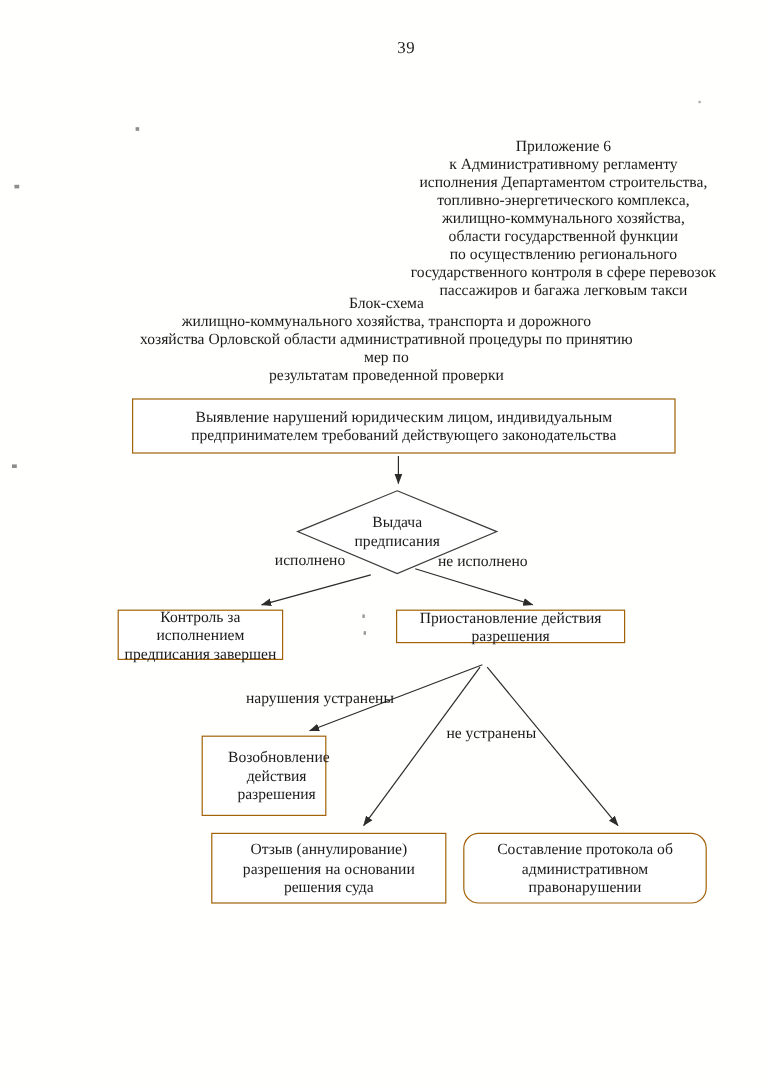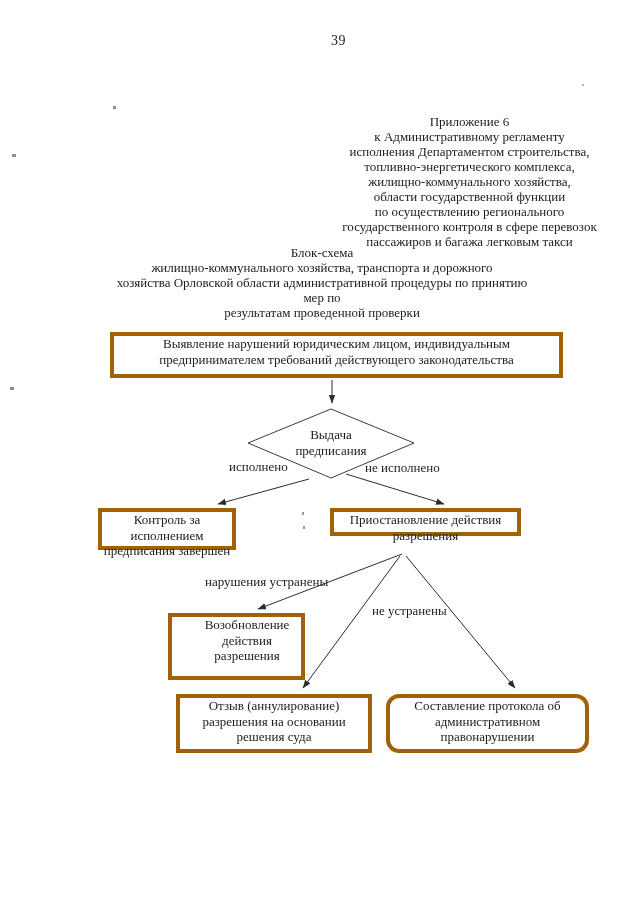--- a/index.html
+++ b/index.html
@@ -20,30 +20,30 @@
     position:absolute;top:82px;left:330px;width:279px;
     text-align:center;font-size:13px;line-height:15px;margin-top:32px;
   }
   .fc-title{
     position:absolute;top:245px;left:105px;width:434px;
     text-align:center;font-size:13px;line-height:15px;
   }
   .box{
     position:absolute;
     box-sizing:border-box;
-    border:4px solid #a16207;
+    border:1px solid #a16207;
     background:#fff;
-    display:flex;flex-direction:column;justify-content:flex-start;
+    display:flex;flex-direction:column;justify-content:center;
     text-align:center;
     font-size:13px;line-height:15.5px;
   }
   #box-top     {left:110px;top:332px;width:453px;height:46px;}
   #box-control {left:98px; top:508px;width:138px;height:42px;}
   #box-suspend {left:330px;top:508px;width:191px;height:28px;}
-  #box-resume  {left:168px;top:613px;width:137px;height:67px;padding-left:21px;}
+  #box-resume  {left:168px;top:613px;width:104px;height:67px;padding-left:21px;}
   #box-revoke  {left:176px;top:694px;width:196px;height:59px;}
   #box-protocol{left:386px;top:694px;width:203px;height:59px;border-radius:13px;}
   .diamond-text{
     position:absolute;left:266px;top:427px;width:130px;
     text-align:center;font-size:13px;line-height:15.5px;
   }
   .edge-label{
     position:absolute;font-size:13px;line-height:14px;white-space:nowrap;
   }
   #lbl-fulfilled      {left:229px;top:460px;}

